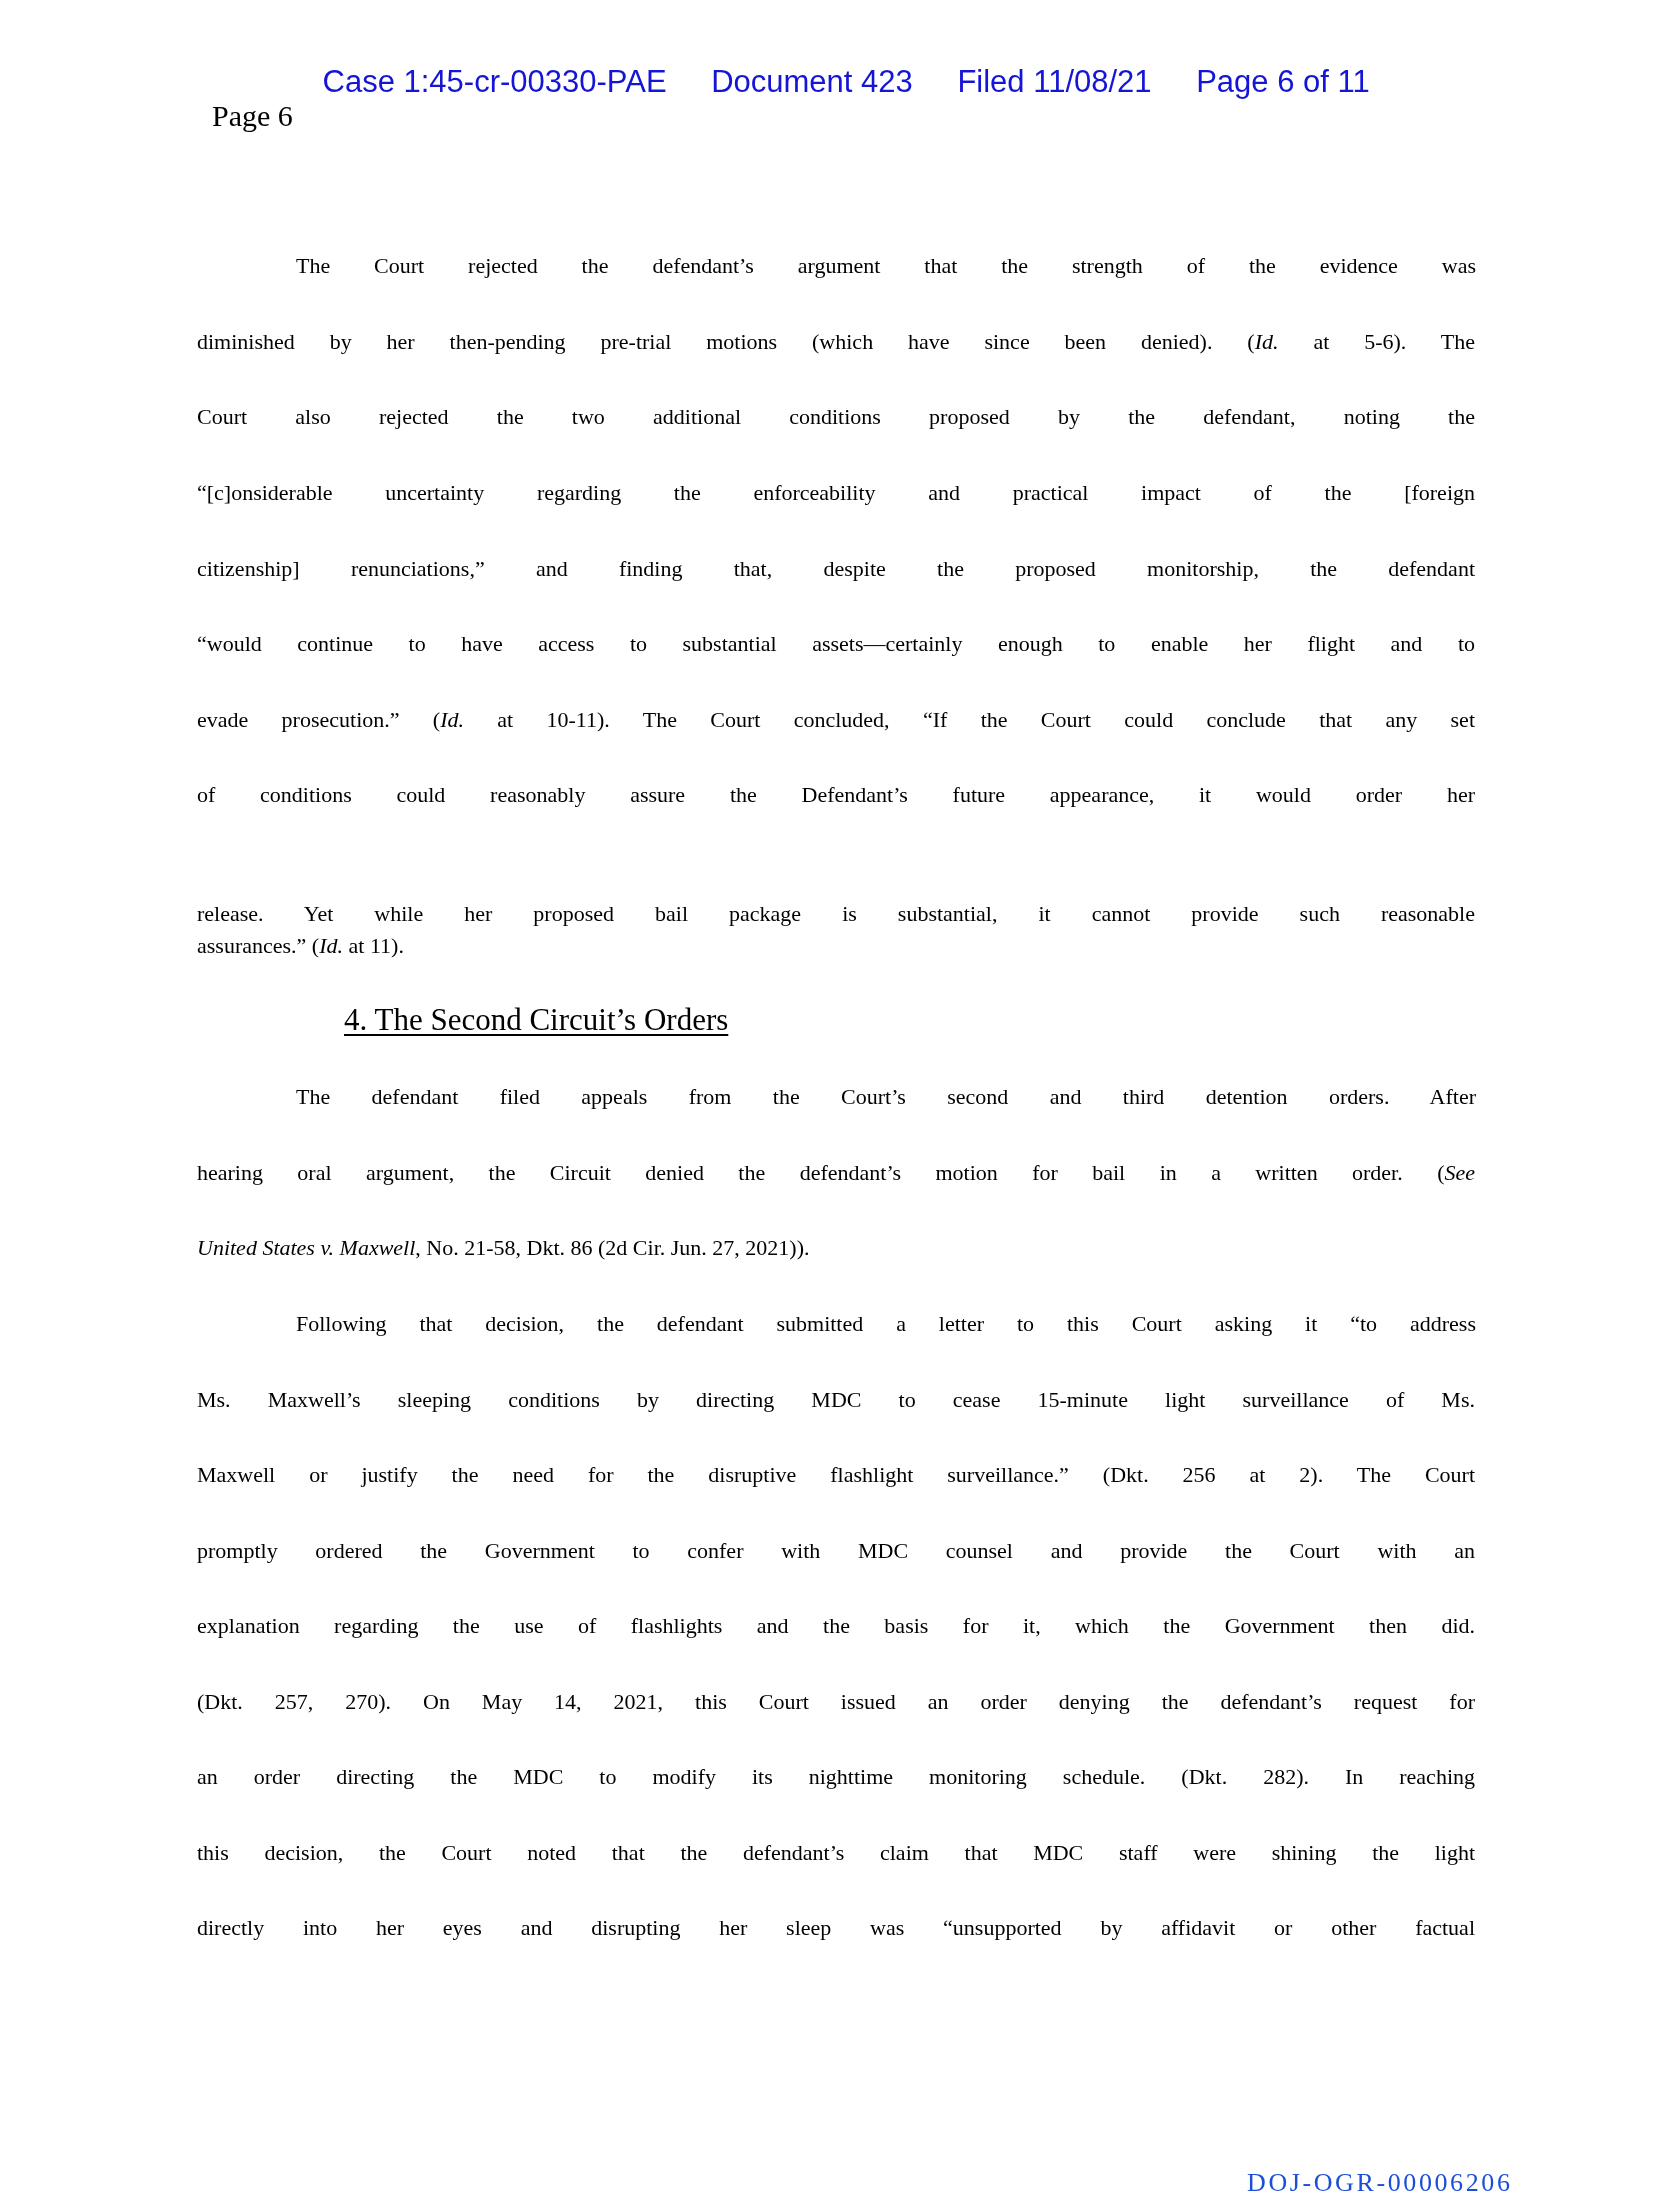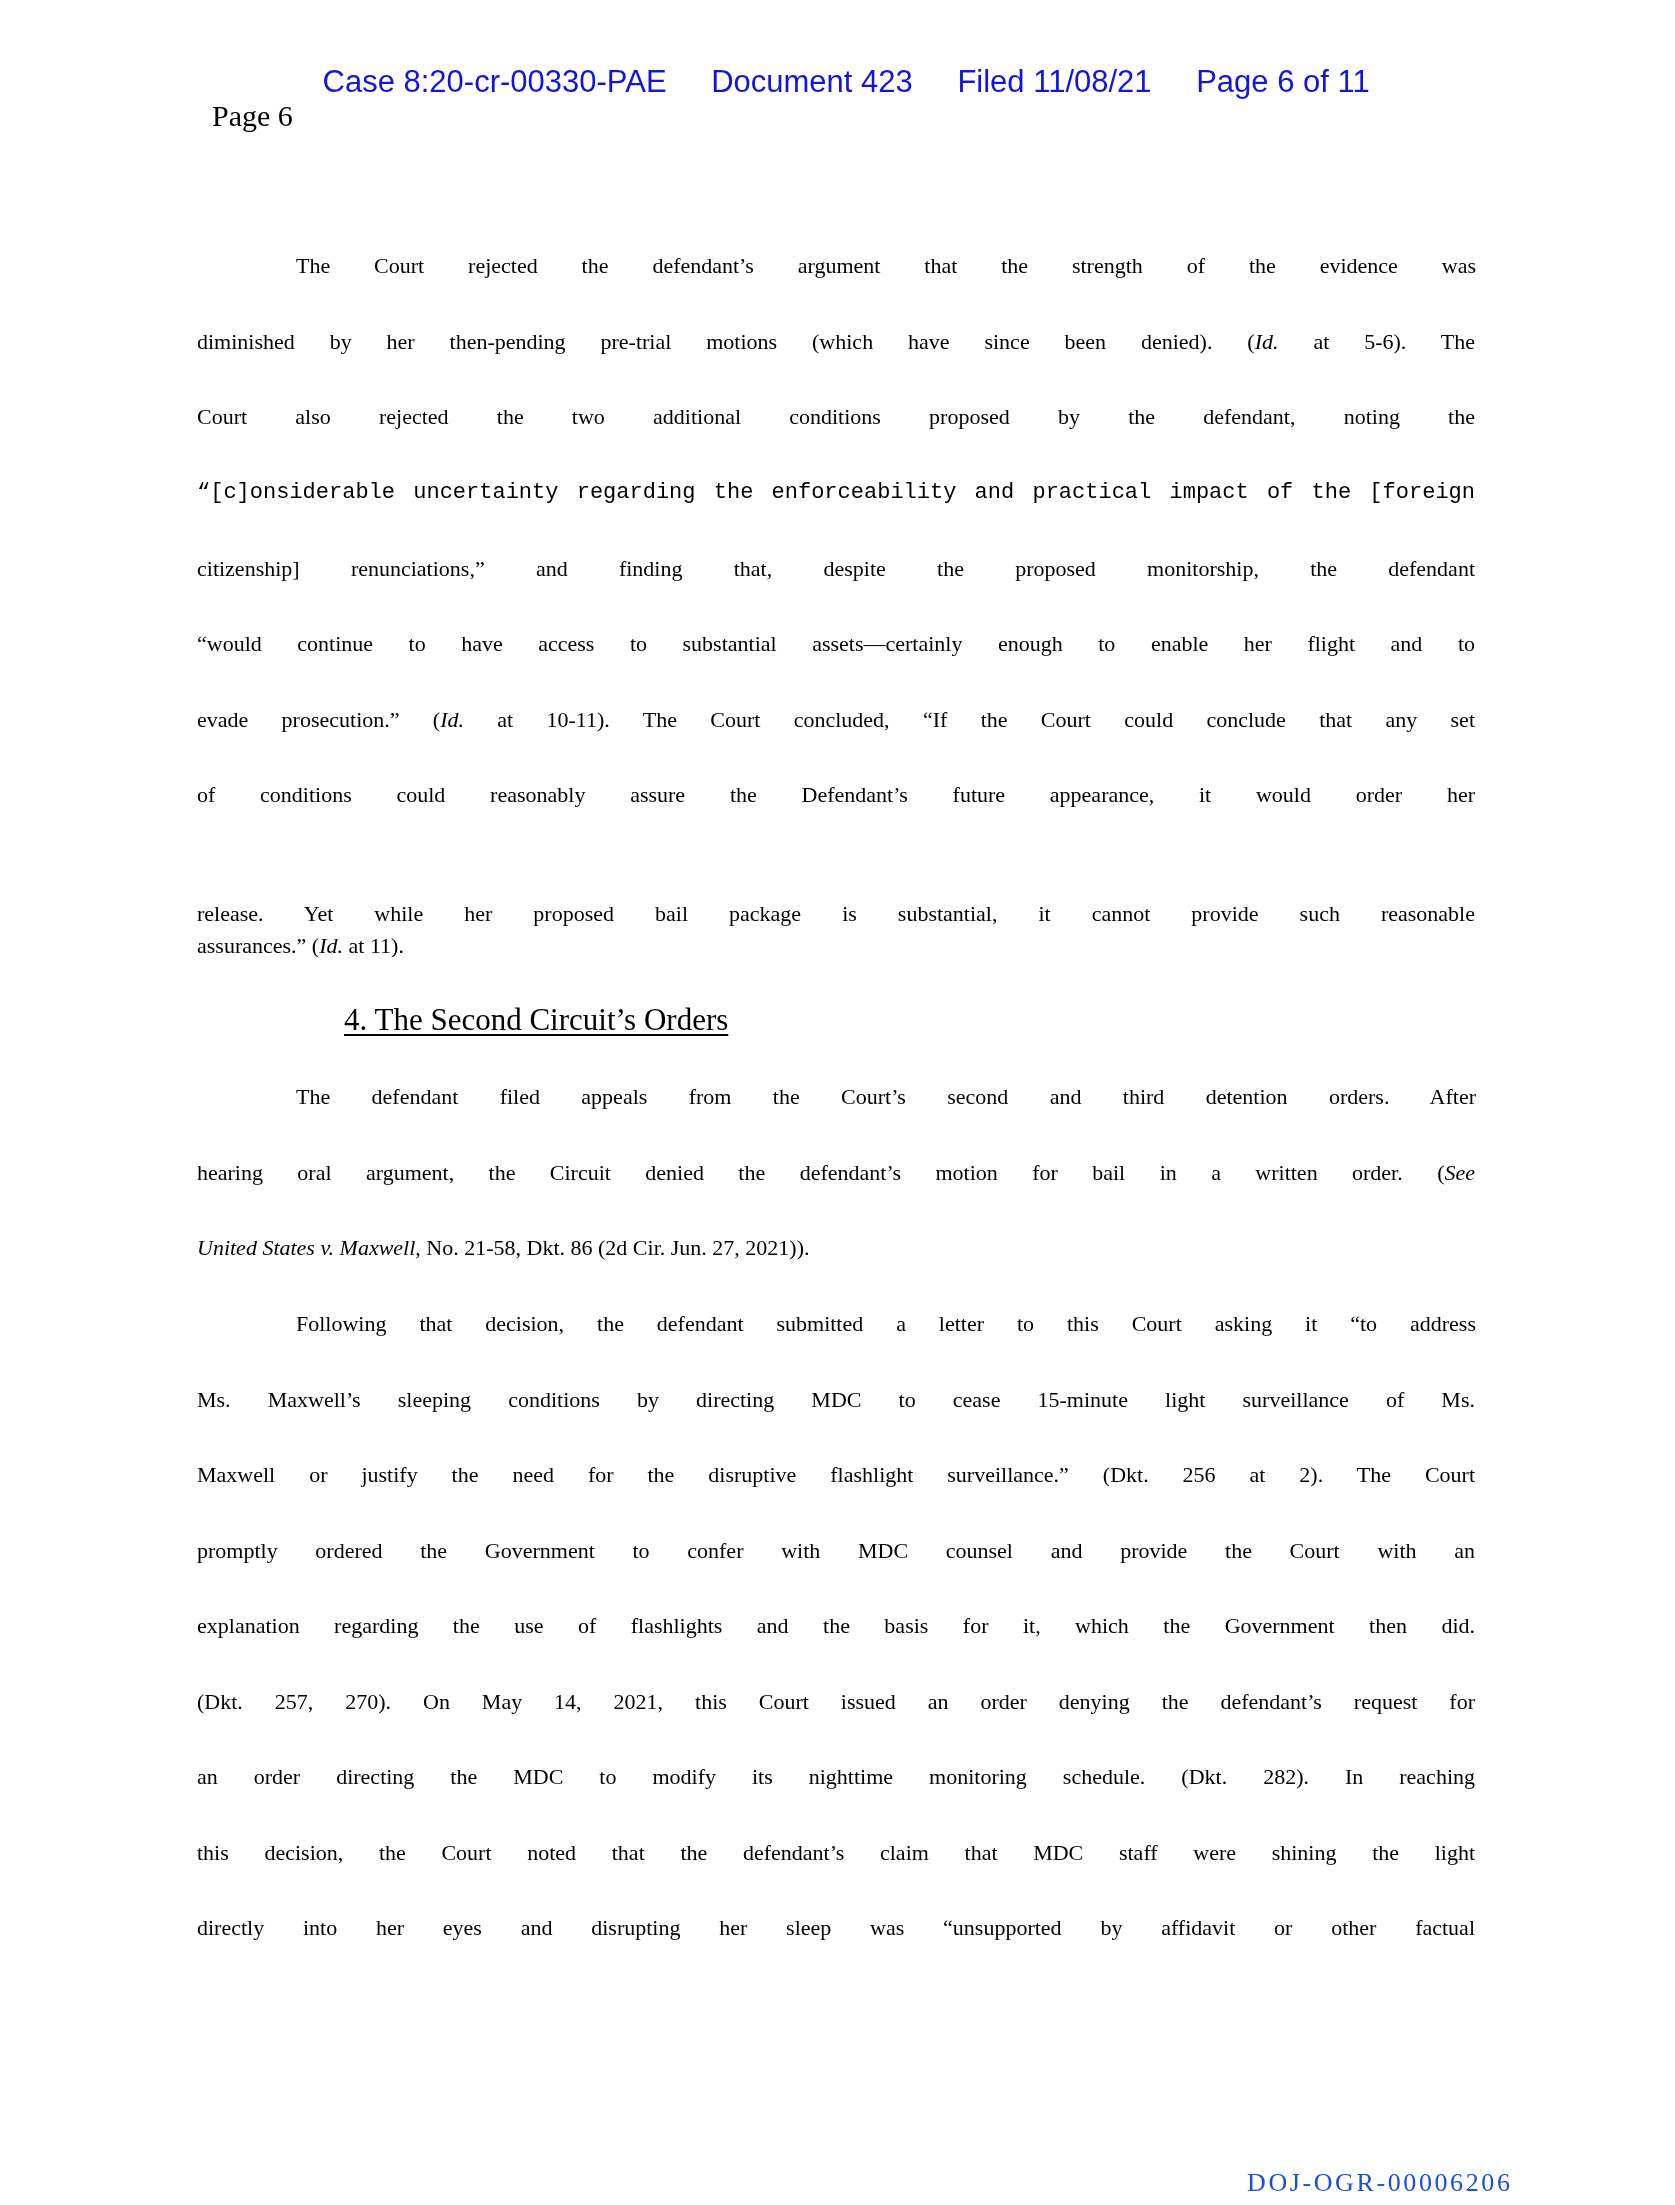--- a/index.html
+++ b/index.html
@@ -12,30 +12,30 @@
   .line.indent { padding-left: 99px; width: 1180px; }
   .line.last { text-align-last: left; }
   .heading { position: absolute; left: 344px; font-size: 31px; text-decoration: underline; text-underline-offset: 4px; text-decoration-thickness: 2px; }
   em { font-style: italic; }
   .bates { position: absolute; left: 1247px; top: 2168px; font-family: Liberation Serif, serif; font-size: 26px; letter-spacing: 2.6px; color: #1d4ed8; }
 </style>
 </head>
 <body>
 
 <div class="case-header">
-  <span>Case 8:20-cr-00330-PAE</span><span>Document 423</span><span>Filed 11/08/21</span><span>Page 6 of 11</span>
+  <span>Case 1:45-cr-00330-PAE</span><span>Document 423</span><span>Filed 11/08/21</span><span>Page 6 of 11</span>
 </div>
 
 <div class="page-label">Page 6</div>
 
 <div class="body-text" id="body-text">
     <div class="line indent" style="top: 246px;"><span>The Court rejected the defendant’s argument that the strength of the evidence was</span></div>
     <div class="line" style="top: 322px;"><span>diminished by her then-pending pre-trial motions (which have since been denied). (</span><em>Id.</em><span> at 5-6). The</span></div>
     <div class="line" style="top: 397px;"><span>Court also rejected the two additional conditions proposed by the defendant, noting the</span></div>
-    <div class="line" style="top: 473px; font-family: Liberation Mono, monospace;"><span>“[c]onsiderable uncertainty regarding the enforceability and practical impact of the [foreign</span></div>
+    <div class="line" style="top: 473px;"><span>“[c]onsiderable uncertainty regarding the enforceability and practical impact of the [foreign</span></div>
     <div class="line" style="top: 549px;"><span>citizenship] renunciations,” and finding that, despite the proposed monitorship, the defendant</span></div>
     <div class="line" style="top: 624px;"><span>“would continue to have access to substantial assets—certainly enough to enable her flight and to</span></div>
     <div class="line" style="top: 700px;"><span>evade prosecution.” (</span><em>Id.</em><span> at 10-11). The Court concluded, “If the Court could conclude that any set</span></div>
     <div class="line" style="top: 775px;"><span>of conditions could reasonably assure the Defendant’s future appearance, it would order her</span></div>
     <div class="line" style="top: 894px;"><span>release. Yet while her proposed bail package is substantial, it cannot provide such reasonable</span></div>
     <div class="line last" style="top: 926px;"><span>assurances.” (</span><em>Id.</em><span> at 11).</span></div>
     <div class="line indent" style="top: 1077px;"><span>The defendant filed appeals from the Court’s second and third detention orders. After</span></div>
     <div class="line" style="top: 1153px;"><span>hearing oral argument, the Circuit denied the defendant’s motion for bail in a written order. (</span><em>See</em><span></span></div>
     <div class="line last" style="top: 1228px;"><span></span><em>United States v. Maxwell</em><span>, No. 21-58, Dkt. 86 (2d Cir. Jun. 27, 2021)).</span></div>
     <div class="line indent" style="top: 1304px;"><span>Following that decision, the defendant submitted a letter to this Court asking it “to address</span></div>

